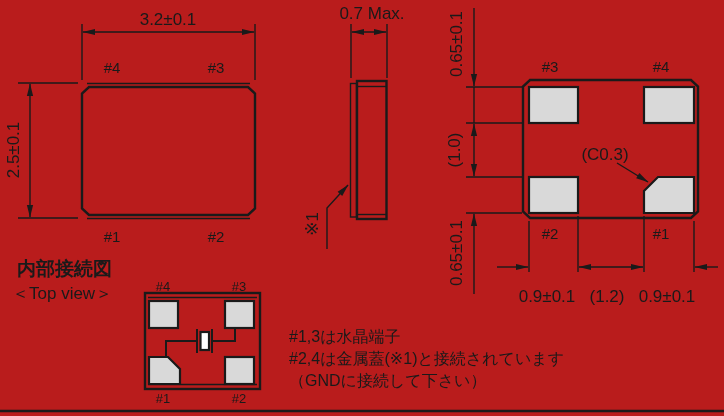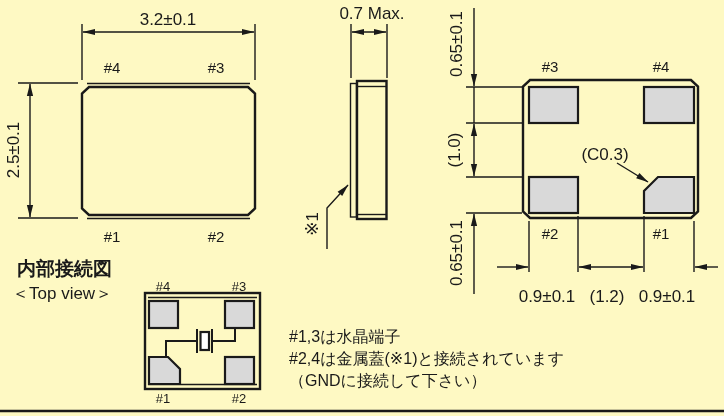--- a/index.html
+++ b/index.html
@@ -1,16 +1,16 @@
 <!DOCTYPE html>
 <html><head>
 <meta charset="utf-8">
 <style>
   html,body{margin:0;padding:0;background:#fff;}
-  #stage{position:relative;width:724px;height:416px;background:#fef9c3;overflow:hidden;
+  #stage{position:relative;width:724px;height:416px;background:#b91c1c;overflow:hidden;
          font-family:"Liberation Sans","DejaVu Sans",sans-serif;}
   svg{position:absolute;left:0;top:0;}
   svg text{fill:#1a1a1a;dominant-baseline:central;
            font-family:"Liberation Sans","DejaVu Sans",sans-serif;}
   .body-ln{stroke:#1a1a1a;stroke-width:2.4;fill:none;}
   .seam-ln{stroke:#1a1a1a;stroke-width:1.4;fill:none;}
   .dim-ln{stroke:#1a1a1a;stroke-width:1.4;fill:none;}
   .wire-ln{stroke:#1a1a1a;stroke-width:2;fill:none;}
   .pad{fill:#d9d9d9;stroke:#1a1a1a;stroke-width:2.2;}
   .dim-t{font-size:17px;text-anchor:middle;}

